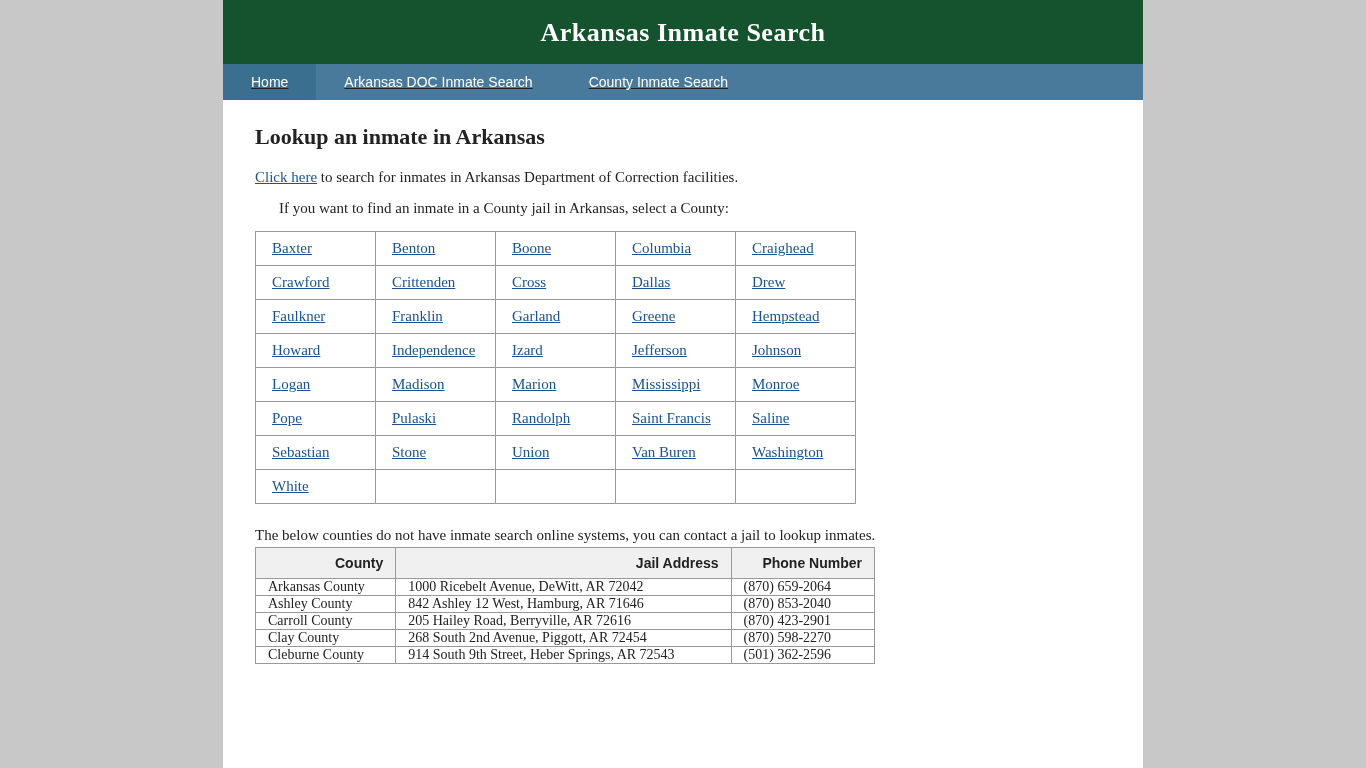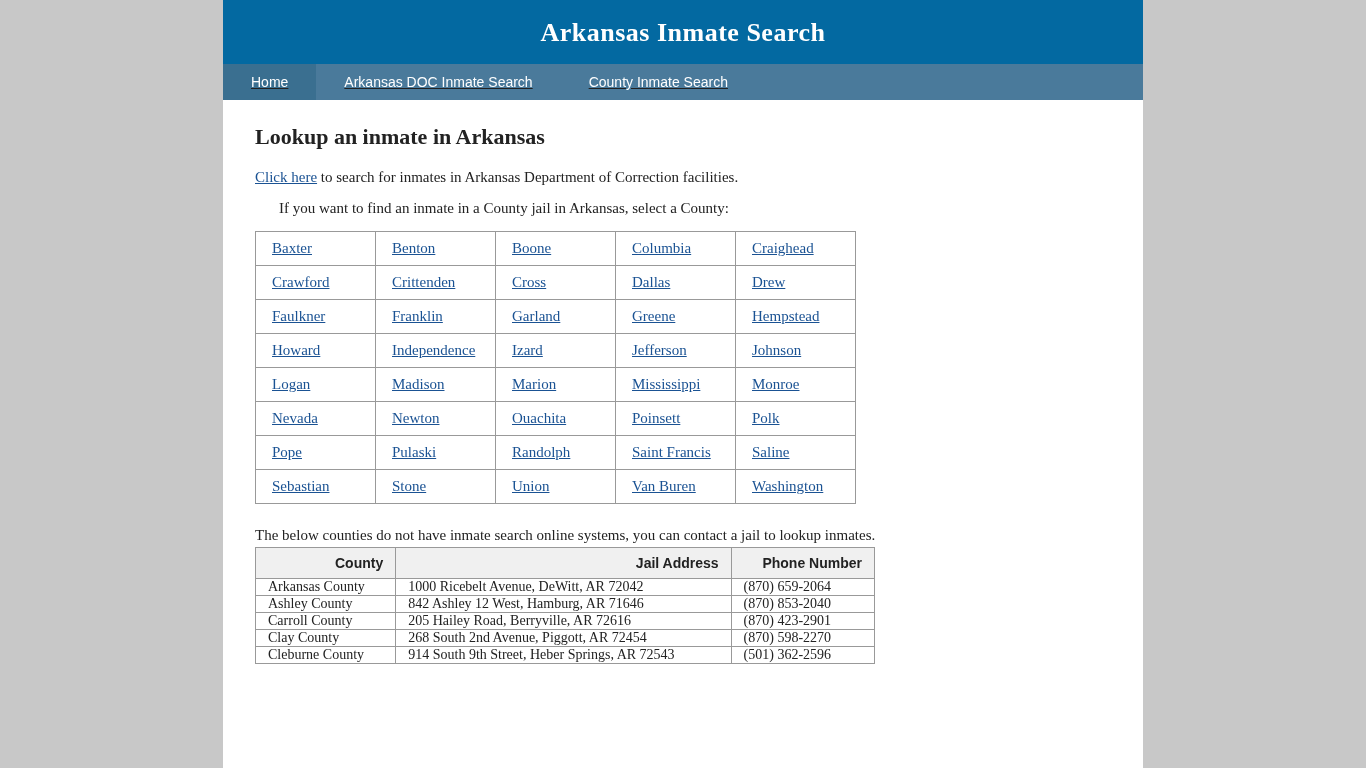--- a/index.html
+++ b/index.html
@@ -9,21 +9,21 @@
       font-size: 15px;
       color: #222;
     }
     #app-wrapper {
       max-width: 920px;
       margin: 0 auto;
       background: #fff;
       min-height: 768px;
     }
     #header {
-      background: #0369a1;
+      background: #14532d;
       color: #fff;
       text-align: center;
       padding: 18px 0 16px;
     }
     #header h1 {
       font-size: 26px;
       font-weight: bold;
       letter-spacing: 0.5px;
     }
     #nav {
@@ -164,40 +164,40 @@
             <td><a class="county-link" href="#">Johnson</a></td>
           </tr>
           <tr>
             <td><a class="county-link" href="#">Logan</a></td>
             <td><a class="county-link" href="#">Madison</a></td>
             <td><a class="county-link" href="#">Marion</a></td>
             <td><a class="county-link" href="#">Mississippi</a></td>
             <td><a class="county-link" href="#">Monroe</a></td>
           </tr>
           <tr>
-            <td><a class="county-link" href="#">Nevada</a></td>
-            <td><a class="county-link" href="#">Newton</a></td>
-            <td><a class="county-link" href="#">Ouachita</a></td>
-            <td><a class="county-link" href="#">Poinsett</a></td>
-            <td><a class="county-link" href="#">Polk</a></td>
-          </tr>
-          <tr>
             <td><a class="county-link" href="#">Pope</a></td>
             <td><a class="county-link" href="#">Pulaski</a></td>
             <td><a class="county-link" href="#">Randolph</a></td>
             <td><a class="county-link" href="#">Saint Francis</a></td>
             <td><a class="county-link" href="#">Saline</a></td>
           </tr>
           <tr>
             <td><a class="county-link" href="#">Sebastian</a></td>
             <td><a class="county-link" href="#">Stone</a></td>
             <td><a class="county-link" href="#">Union</a></td>
             <td><a class="county-link" href="#">Van Buren</a></td>
             <td><a class="county-link" href="#">Washington</a></td>
           </tr>
+          <tr>
+            <td><a class="county-link" href="#">White</a></td>
+            <td></td>
+            <td></td>
+            <td></td>
+            <td></td>
+          </tr>
         </tbody>
     </table>
 
     <p id="info-below">The below counties do not have inmate search online systems, you can contact a jail to lookup inmates.</p>
 
     <table id="jail-table">
       <thead id="jail-thead">
           <tr>
             <th>County</th>
             <th>Jail Address</th>

